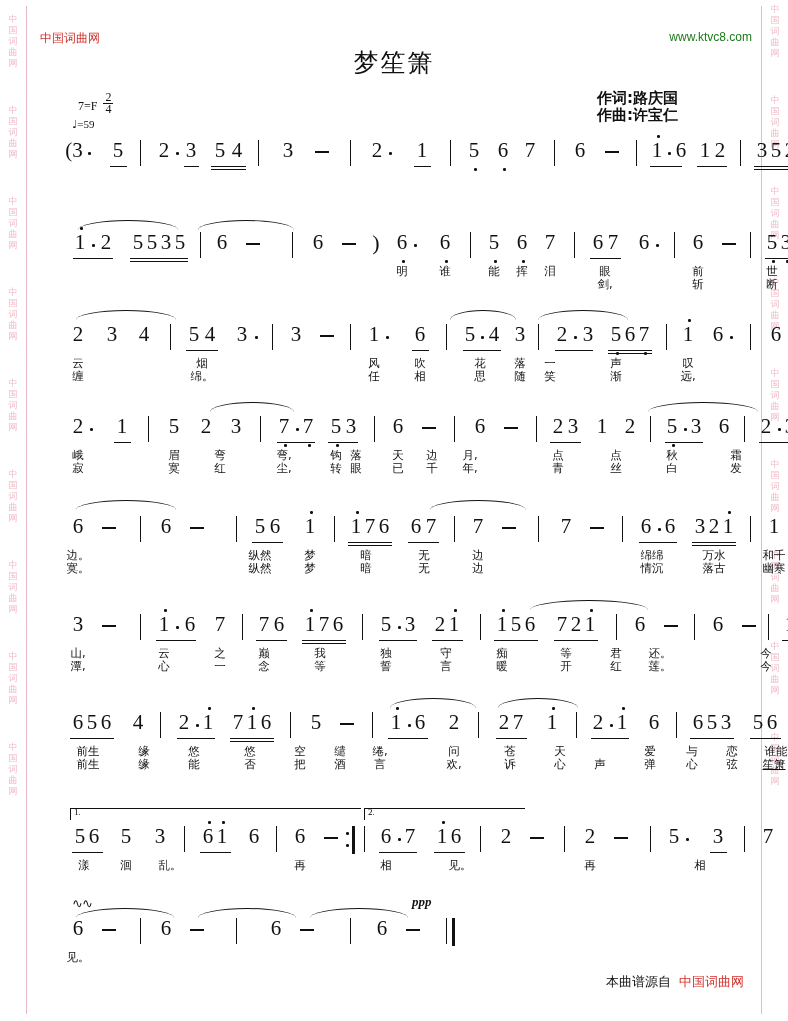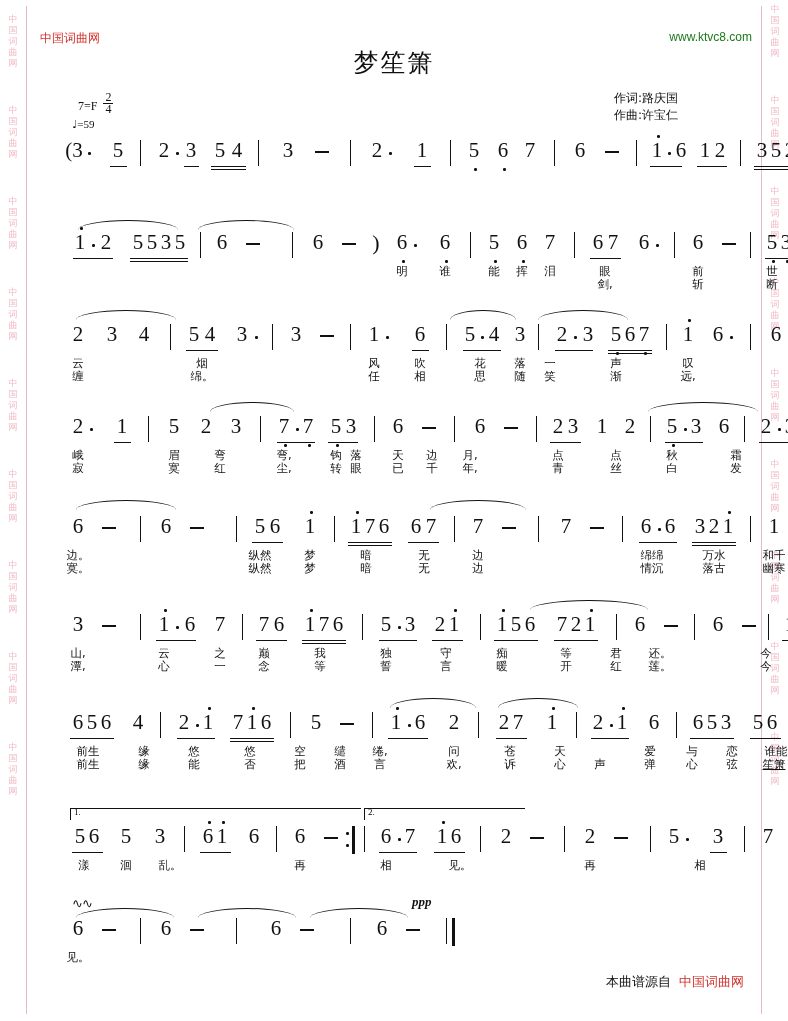--- a/index.html
+++ b/index.html
@@ -73,24 +73,25 @@
     text-align: center;
     font-size: 25px;
     color: #111;
     font-family: "DejaVu Sans", sans-serif;
     letter-spacing: 2px;
   }
   .credits {
     position: absolute;
     right: 110px;
     top: 90px;
-    font-size: 12px;
+    font-size: 15px;
     line-height: 17px;
     color: #111;
     text-align: center;
+    font-weight: bold;
   }
   .keysig {
     position: absolute;
     left: 78px;
     top: 92px;
     font-size: 12px;
     color: #111;
     font-family: "Liberation Serif", serif;
   }
   .keysig .frac {

